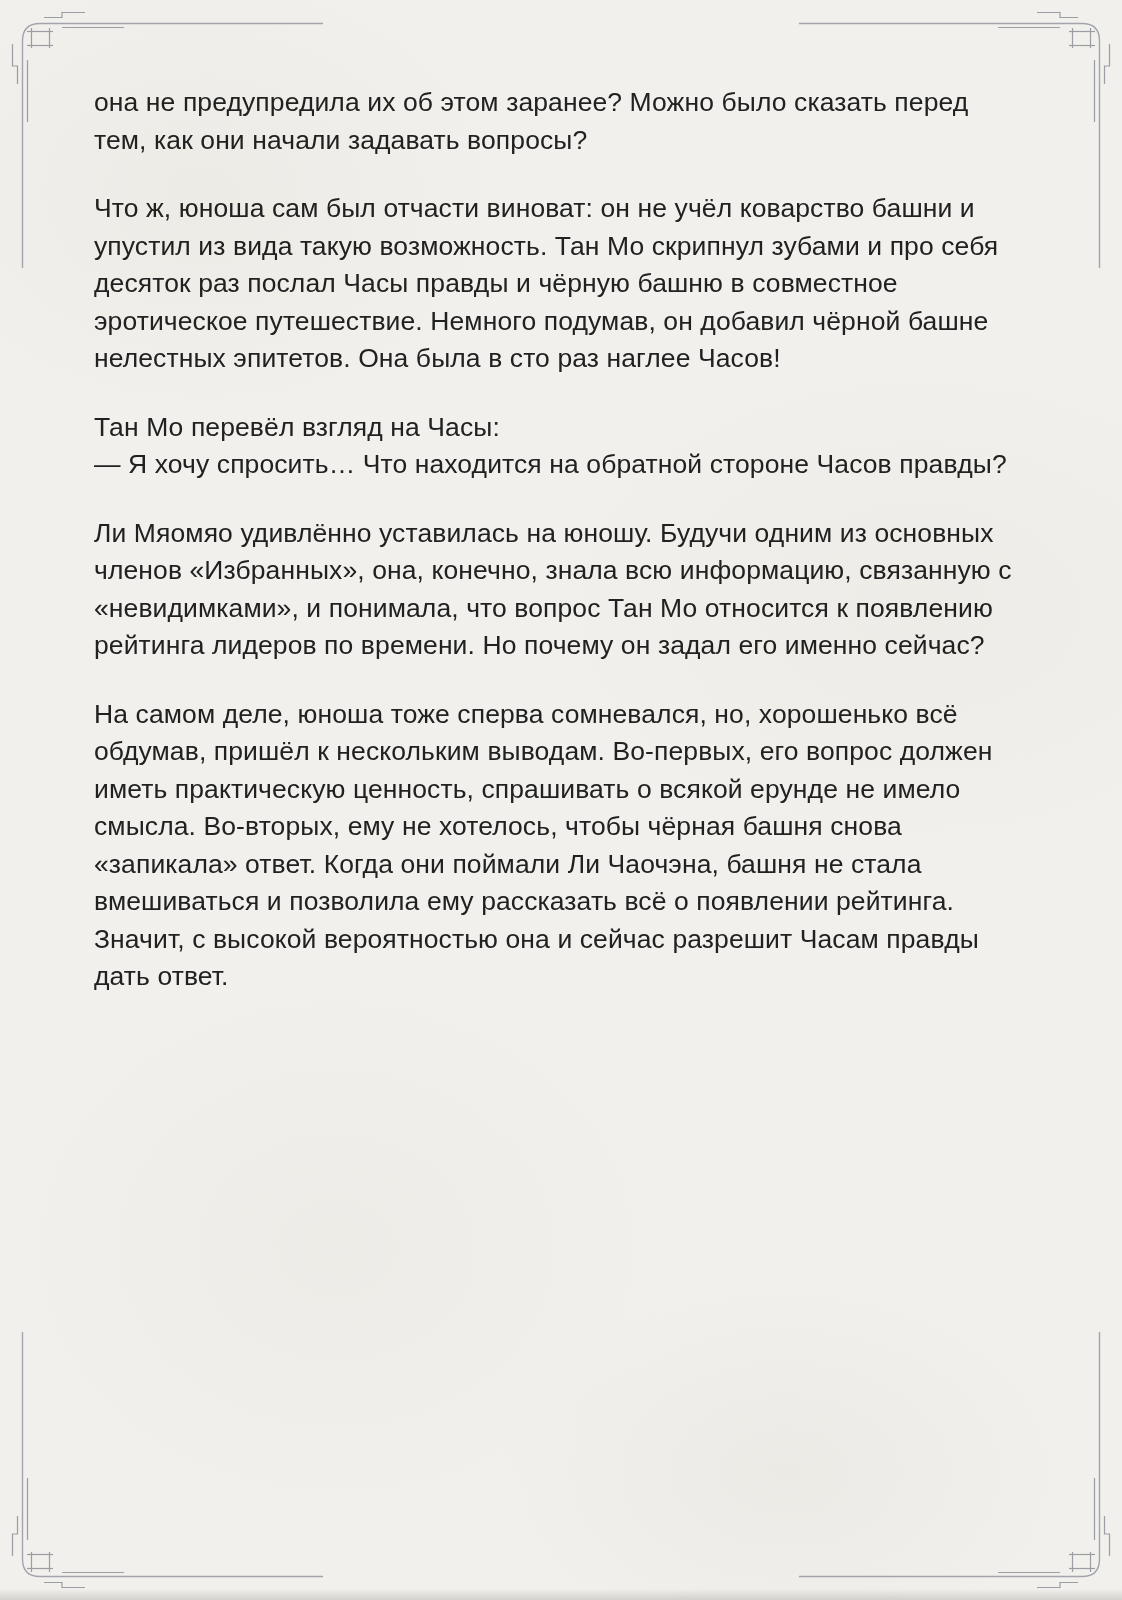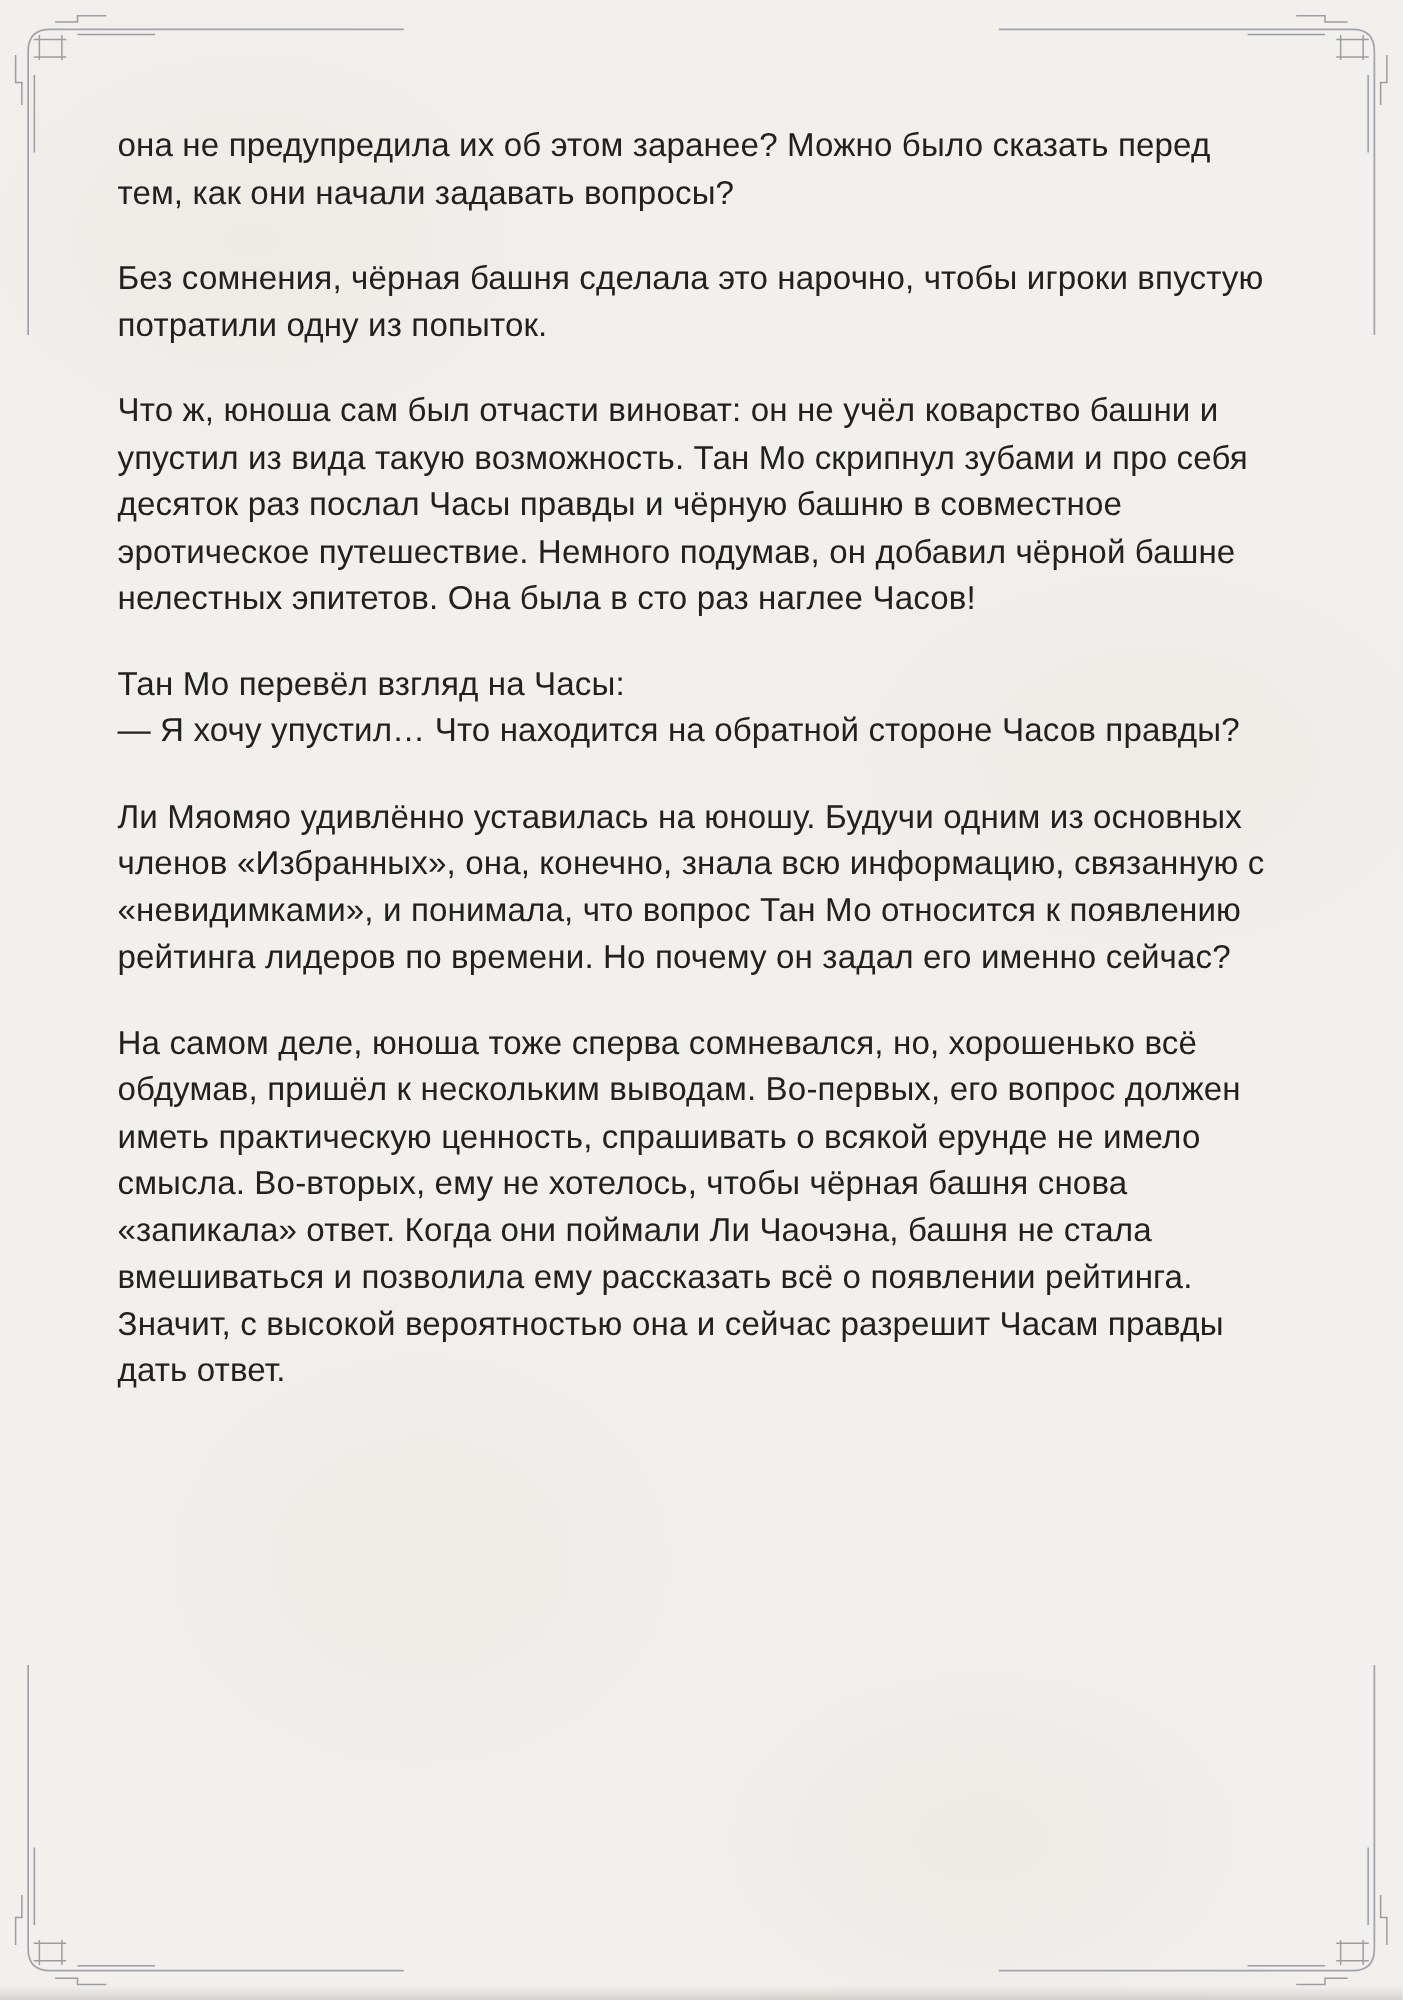--- a/index.html
+++ b/index.html
@@ -40,21 +40,20 @@
     top:84px;
     width:1000px;
     font-size:26.5px;
     line-height:37.5px;
     color:var(--text);
     letter-spacing:0.1px;
   }
   .para{
     white-space:pre-line;
     margin-bottom:31px;
-    margin-top:14px;
   }
 </style>
 </head>
 <body>
 
 <div class="paper-texture"></div>
 
 <svg class="frame-svg" width="1122" height="1600" viewBox="0 0 1122 1600" aria-hidden="true">
   <defs>
     <g id="corner">
@@ -84,29 +83,27 @@
     <use href="#corner"></use>
   </g>
   <g transform="translate(1122,1600) scale(-1,-1)">
     <use href="#corner"></use>
   </g>
 </svg>
 
 <div class="page-text">
     <div class="para">она не предупредила их об этом заранее? Можно было сказать перед
 тем, как они начали задавать вопросы?</div>
-    <div class="para">Без сомнения, чёрная башня сделала это нарочно, чтобы игроки впустую
-потратили одну из попыток.</div>
     <div class="para">Что ж, юноша сам был отчасти виноват: он не учёл коварство башни и
 упустил из вида такую возможность. Тан Мо скрипнул зубами и про себя
 десяток раз послал Часы правды и чёрную башню в совместное
 эротическое путешествие. Немного подумав, он добавил чёрной башне
 нелестных эпитетов. Она была в сто раз наглее Часов!</div>
     <div class="para">Тан Мо перевёл взгляд на Часы:
-— Я хочу упустил… Что находится на обратной стороне Часов правды?</div>
+— Я хочу спросить… Что находится на обратной стороне Часов правды?</div>
     <div class="para">Ли Мяомяо удивлённо уставилась на юношу. Будучи одним из основных
 членов «Избранных», она, конечно, знала всю информацию, связанную с
 «невидимками», и понимала, что вопрос Тан Мо относится к появлению
 рейтинга лидеров по времени. Но почему он задал его именно сейчас?</div>
     <div class="para">На самом деле, юноша тоже сперва сомневался, но, хорошенько всё
 обдумав, пришёл к нескольким выводам. Во-первых, его вопрос должен
 иметь практическую ценность, спрашивать о всякой ерунде не имело
 смысла. Во-вторых, ему не хотелось, чтобы чёрная башня снова
 «запикала» ответ. Когда они поймали Ли Чаочэна, башня не стала
 вмешиваться и позволила ему рассказать всё о появлении рейтинга.

